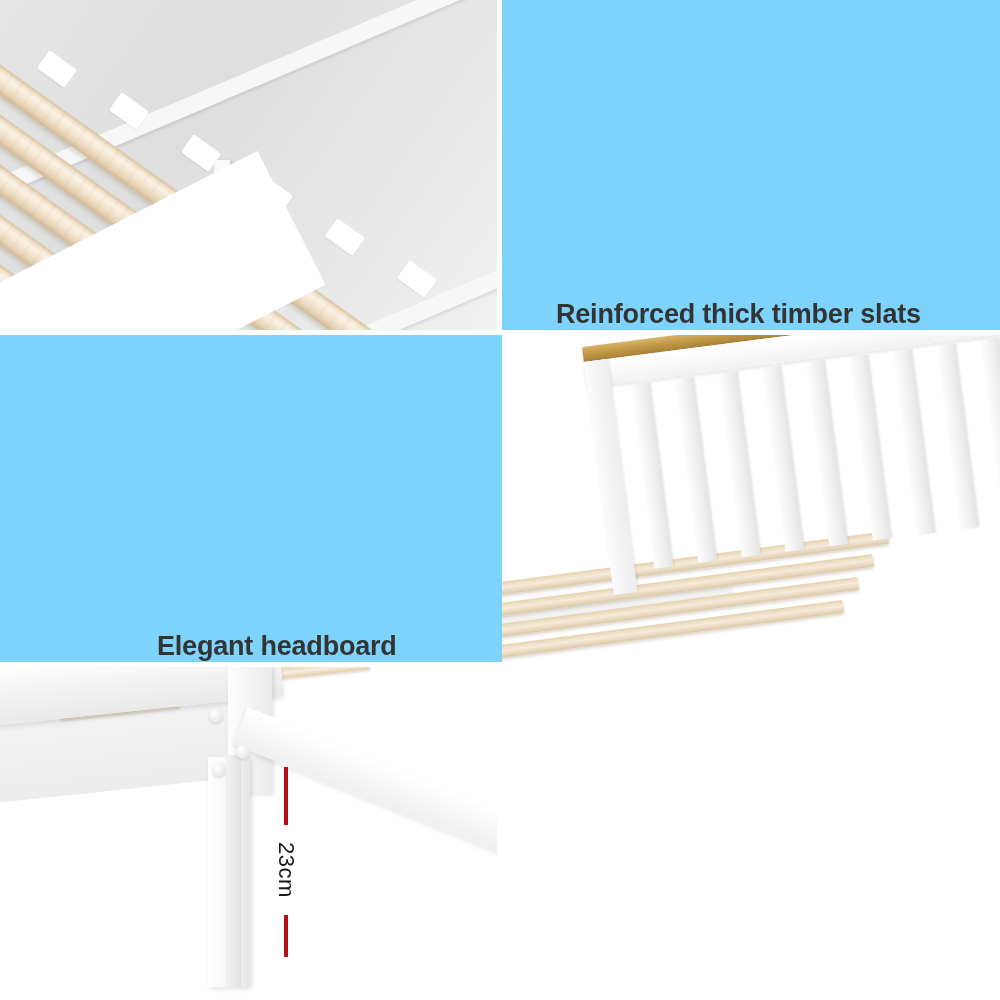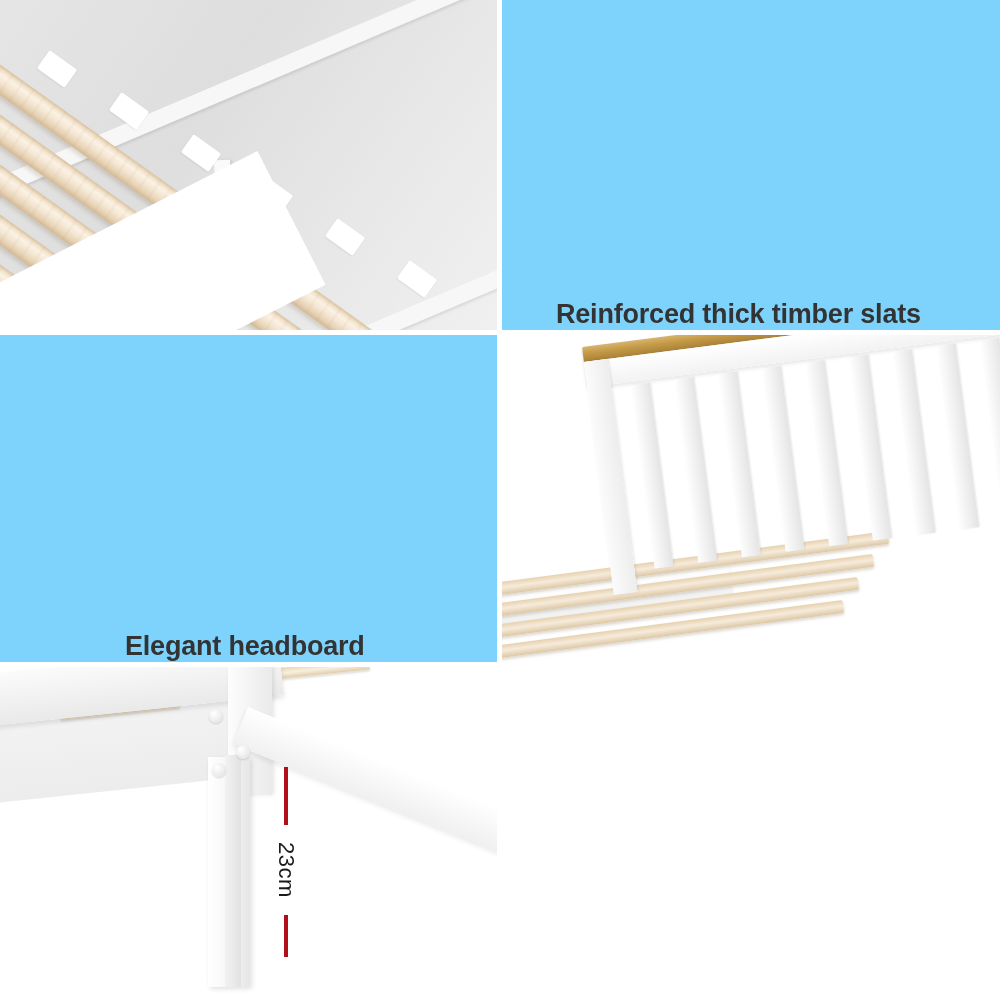--- a/index.html
+++ b/index.html
@@ -23,21 +23,21 @@
     font-weight:bold;
     font-size:27px;
     letter-spacing:-0.2px;
     line-height:1.2;
     white-space:nowrap;
   }
 
   
   #p-slats-photo   {left:0px;   top:0px;   width:497px; height:330px;}
   #p-slats-caption {left:502px; top:0px;   width:498px; height:330px;}
-  #p-head-caption  {left:0px;   top:335px; width:497px; height:327px;}
+  #p-head-caption  {left:0px;   top:335px; width:497px; height:327px;padding-left:32px;}
   #p-head-photo    {left:502px; top:335px; width:498px; height:327px;}
   #p-legs-photo    {left:0px;   top:667px; width:497px; height:333px;}
   #p-legs-caption  {left:502px; top:667px; width:498px; height:333px;}
 
   #p-slats-caption .caption-text{padding-left:54px;}
   #p-head-caption  .caption-text{padding-left:125px;}
   #p-legs-caption  .caption-text{padding-left:170px;}
 
   
   .slats-stage{

